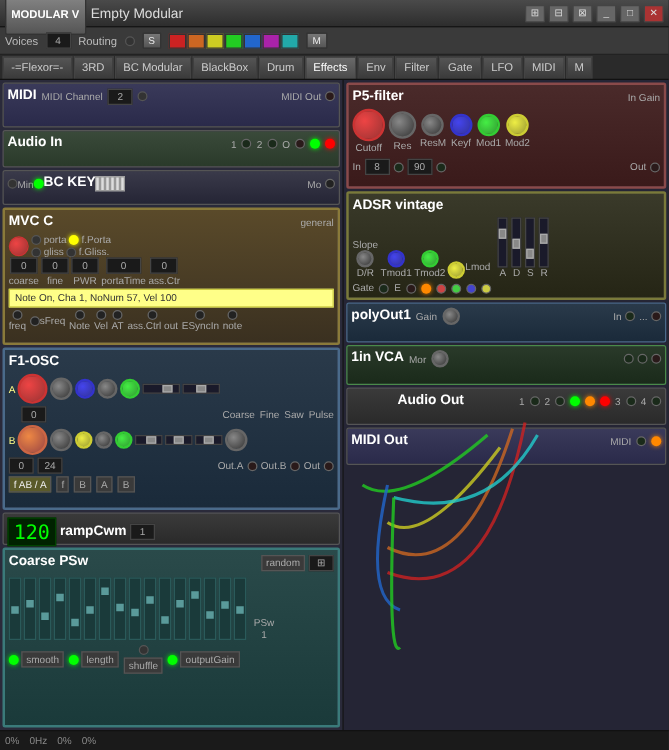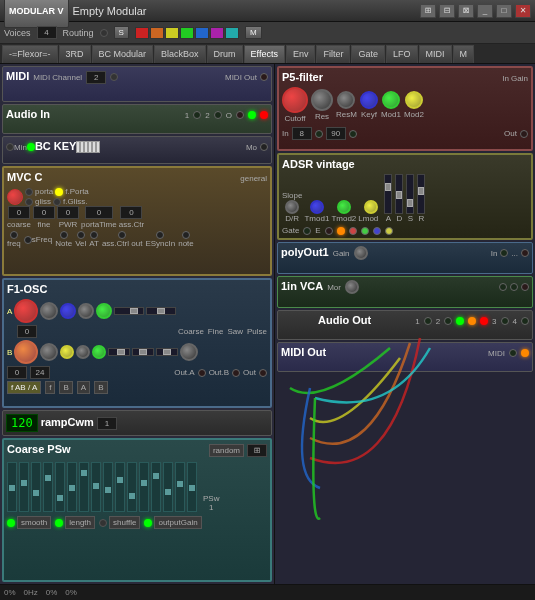--- a/index.html
+++ b/index.html
@@ -294,21 +294,21 @@
       color: #333;
       font-size: 8px;
       padding: 2px 4px;
       border: 1px solid #cccc44;
       margin: 2px 0;
     }
 
     .seg-display {
       background: #002200;
       color: #00ff00;
-      font-size: 12px;
+      font-size: 16px;
       padding: 1px 4px;
       border: 1px solid #004400;
       font-family: monospace;
     }
 
     
     .mini-slider {
       width: 10px; height: 50px;
       background: #1a3a3a;
       border: 1px solid #2a5a5a;
@@ -550,20 +550,23 @@
               <span class="label">portaTime</span>
             </div>
             <div style="display:flex;flex-direction:column;align-items:center;gap:1px;">
               <span class="number-box" style="width:22px;">0</span>
               <span class="label">ass.Ctr</span>
             </div>
           </div>
         </div>
       </div>
 
+      <div class="note-box">
+        <span>Note On, Cha 1, NoNum 57, Vel 100</span>
+      </div>
 
       <div class="row" style="gap:3px; margin-top:2px; flex-wrap:wrap;">
         <div style="display:flex;flex-direction:column;align-items:center;">
           <span class="port"></span>
           <span class="label">freq</span>
         </div>
         <div style="display:flex;flex-direction:row;align-items:flex-end;">
           <span class="port"></span>
           <span class="label">sFreq</span>
         </div>
@@ -737,21 +740,21 @@
 
       <div class="row" style="gap:4px; margin-top:2px;">
         <div class="row" style="gap:2px;">
           <span class="led led-green"></span>
           <span class="toggle-btn">smooth</span>
         </div>
         <div class="row" style="gap:2px;">
           <span class="led led-green"></span>
           <span class="toggle-btn">length</span>
         </div>
-        <div class="row" style="gap:2px;">
+        <div class="row" style="gap:2px;flex-direction:column;">
           <span class="led led-off"></span>
           <span class="toggle-btn">shuffle</span>
         </div>
         <div class="row" style="gap:2px;">
           <span class="led led-green"></span>
           <span class="toggle-btn">outputGain</span>
         </div>
       </div>
     </div>
 
@@ -816,21 +819,21 @@
           <span class="label">D/R</span>
         </div>
         <div style="display:flex;flex-direction:column;align-items:center;">
           <div class="knob knob-blue" style="width:14px;height:14px;"></div>
           <span class="label">Tmod1</span>
         </div>
         <div style="display:flex;flex-direction:column;align-items:center;">
           <div class="knob knob-green" style="width:14px;height:14px;"></div>
           <span class="label">Tmod2</span>
         </div>
-        <div style="display:flex;flex-direction:column;align-items:flex-end;">
+        <div style="display:flex;flex-direction:row;align-items:flex-start;">
           <div class="knob knob-yellow" style="width:14px;height:14px;"></div>
           <span class="label">Lmod</span>
         </div>
 
         <div style="display:flex;gap:3px;align-items:flex-end;margin-left:4px;">
           <div style="display:flex;flex-direction:column;align-items:center;">
             <div class="fader-v">
               <div class="fader-v-thumb" style="top:8px;"></div>
             </div>
             <span class="label">A</span>

